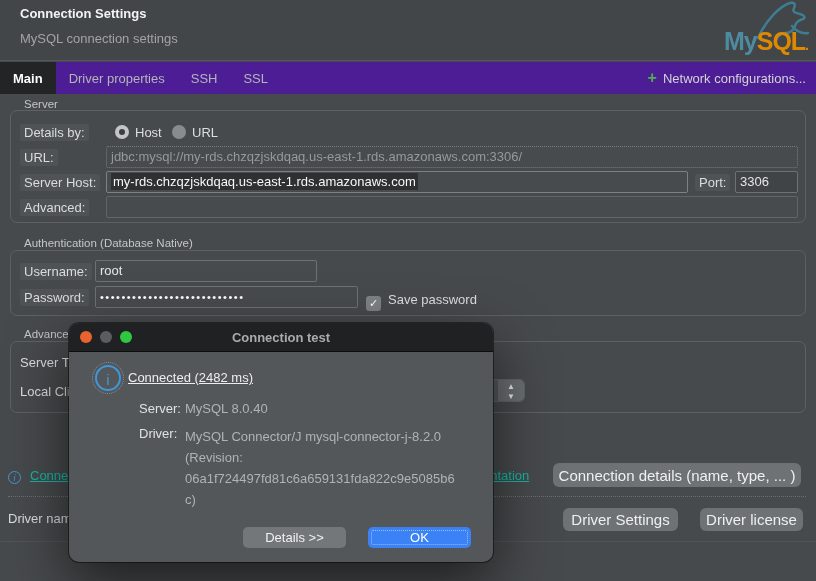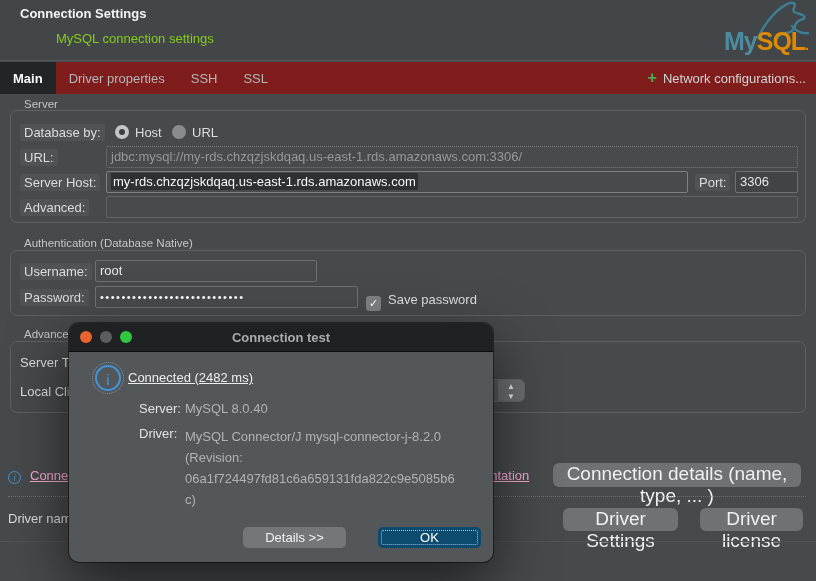--- a/index.html
+++ b/index.html
@@ -6,70 +6,70 @@
   html,body { background:#2c2e30; }
   body { font-family:"Liberation Sans", sans-serif; }
   .window {
     position:relative; width:816px; height:581px;
     background:#474a4c; color:#dcdee0; font-size:13px; overflow:hidden;
   }
   
   .header { position:absolute; left:0; top:0; width:816px; height:61px;
     background:#434648; border-bottom:1px solid #55585a; }
   .hdr-title { position:absolute; left:20px; top:6px; font-weight:bold; color:#f2f3f4; }
-  .hdr-sub   { position:absolute; left:20px; top:31px; color:#84cc16;margin-left:36px; }
+  .hdr-sub   { position:absolute; left:20px; top:31px; color:#a3a3a3; }
   .logo { position:absolute; right:2px; top:0; width:118px; height:60px; }
   .logo-text { position:absolute; right:6px; top:27px; font-size:25px; font-weight:bold; letter-spacing:-1px; }
   .logo-my { color:#4d8ba0; } .logo-sql { color:#dd8a00; } .logo-dot { color:#dd8a00; font-size:14px; }
   
   .tabbar { position:absolute; left:0; top:62px; width:816px; height:32px;
-    background:#7f1d1d; display:flex; align-items:stretch; }
+    background:#4c1d95; display:flex; align-items:stretch; }
   .tab { padding:0 13px; display:flex; align-items:center; color:#b3b6b8; cursor:default; }
   .tab.active { background:#232425; color:#ffffff; font-weight:bold; }
   .netcfg { position:absolute; right:10px; top:0; height:32px; display:flex; align-items:center; gap:6px; color:#d2d4d6; }
   .netcfg .plus { color:#4db052; font-size:16px; font-weight:bold; }
   
   .grp-label { position:absolute; font-size:11.5px; color:#c4c6c8;text-align:center; }
   .grp { position:absolute; border:1px solid #5e6163; border-radius:7px; }
   .flabel { display:inline-block; background:rgba(255,255,255,0.05); padding:1px 4px; border-radius:2px; color:#dadcde; }
   .field { position:absolute; height:22px; border:1px solid #6e7173; border-radius:2px;
     background:#484b4d; color:#e4e6e7; line-height:20px; padding:0 4px; overflow:hidden; white-space:nowrap; }
   .field.disabled { border:1px dotted #797c7e; color:#96999b; }
   .field.focus { border-color:#7e8183; }
   .selval { background:#2e3032; color:#f7f8f8; padding:1px 2px; }
   .radio { display:inline-block; width:14px; height:14px; border-radius:50%; background:#898c8e; vertical-align:-2px; margin-right:6px; }
   .radio.sel { background:#c3c5c7; position:relative; }
   .radio.sel::after { content:""; position:absolute; left:4px; top:4px; width:6px; height:6px; border-radius:50%; background:#3c3e40; }
   .check { display:inline-block; width:15px; height:15px; border-radius:3px; background:#7e8284;
     color:#ffffff; font-size:11px; line-height:15px; text-align:center; vertical-align:-3px; margin-right:7px; }
   
-  .link { color:#f9a8d4; text-decoration:underline; }
+  .link { color:#14b8a6; text-decoration:underline; }
   .btn { position:absolute; background:#6e7275; border:none; border-radius:6px; color:#eef0f1;
-    font-size:19px; font-family:"Liberation Sans",sans-serif; text-align:center; }
+    font-size:15px; font-family:"Liberation Sans",sans-serif; text-align:center; }
   .info-i { display:inline-block; width:13px; height:13px; border:1px solid #4596d2; border-radius:50%;
     color:#4596d2; font-size:9px; line-height:12px; text-align:center; font-style:italic; }
   .dotline { position:absolute; border-top:1px dotted #85888a; opacity:.6; }
   
   .modal { position:absolute; left:69px; top:323px; width:424px; height:239px; border-radius:10px;
     background:#54575a; box-shadow:0 22px 60px rgba(0,0,0,.6), 0 0 0 1px rgba(0,0,0,.45); overflow:hidden; z-index:20; }
   .m-titlebar { position:relative; height:29px; background:#202122; border-bottom:1px solid #0c0d0d;
     display:flex; align-items:center; justify-content:center; }
   .m-title { font-weight:bold; color:#a9acae; }
   .lights { position:absolute; left:11px; top:8px; display:flex; gap:8px; }
   .light { width:12px; height:12px; border-radius:50%; }
   .m-info { position:absolute; left:26px; top:42px; width:26px; height:26px; border:2px solid #3f96d8;
     border-radius:50%; color:#3f96d8; font-size:15px; line-height:25px; text-align:center;
     outline:1px dotted #7b93a6; outline-offset:2px; }
   .m-msg { position:absolute; left:59px; top:47px; color:#ecedee;text-decoration:underline; }
   .m-lbl { position:absolute; color:#dfe1e2;margin-left:11px; }
   .m-val { position:absolute; color:#b0b3b5; }
   .m-btn { position:absolute; top:204px; width:103px; height:21px; border-radius:5px; border:none;
     font-size:13px; font-family:"Liberation Sans",sans-serif; color:#f1f2f3; }
   .m-btn.details { left:174px; background:#73777a; }
-  .m-btn.ok { left:309px; background:#0c4a6e; color:#fff; outline:1px dotted #9dc0ef; outline-offset:-4px; }
+  .m-btn.ok { left:299px; background:#3b82f6; color:#fff; outline:1px dotted #9dc0ef; outline-offset:-4px; }
   
   .combo { position:absolute; left:106px; top:379px; width:419px; height:23px; border-radius:5px;
     background:#55585b; border:1px solid #626567; }
   .combo-cap { position:absolute; right:0; top:0; width:26px; height:21px; border-radius:0 5px 5px 0;
     background:#6b6f72; color:#e8eaeb; font-size:8px; line-height:10px; text-align:center; padding-top:2px; }
 </style>
 </head>
 <body>
 
 <div class="window">
@@ -93,21 +93,21 @@
     <div class="tab">SSL</div>
     <div class="netcfg">
       <span class="plus">+</span>
       <span>Network configurations...</span>
     </div>
   </div>
 
   <div class="grp-label" style="left:24px; top:98px;">Server</div>
   <div class="grp" style="left:10px; top:110px; width:796px; height:113px;"></div>
 
-  <div style="position:absolute; left:20px; top:124px;"><span class="flabel">Database by:</span></div>
+  <div style="position:absolute; left:20px; top:124px;"><span class="flabel">Details by:</span></div>
   <div style="position:absolute; left:115px; top:125px;">
     <span class="radio sel"></span><span>Host</span>
   </div>
   <div style="position:absolute; left:172px; top:125px;">
     <span class="radio"></span><span>URL</span>
   </div>
 
   <div style="position:absolute; left:20px; top:149px;"><span class="flabel">URL:</span></div>
   <div class="field disabled" style="left:106px; top:146px; width:692px;">jdbc:mysql://my-rds.chzqzjskdqaq.us-east-1.rds.amazonaws.com:3306/</div>
 

